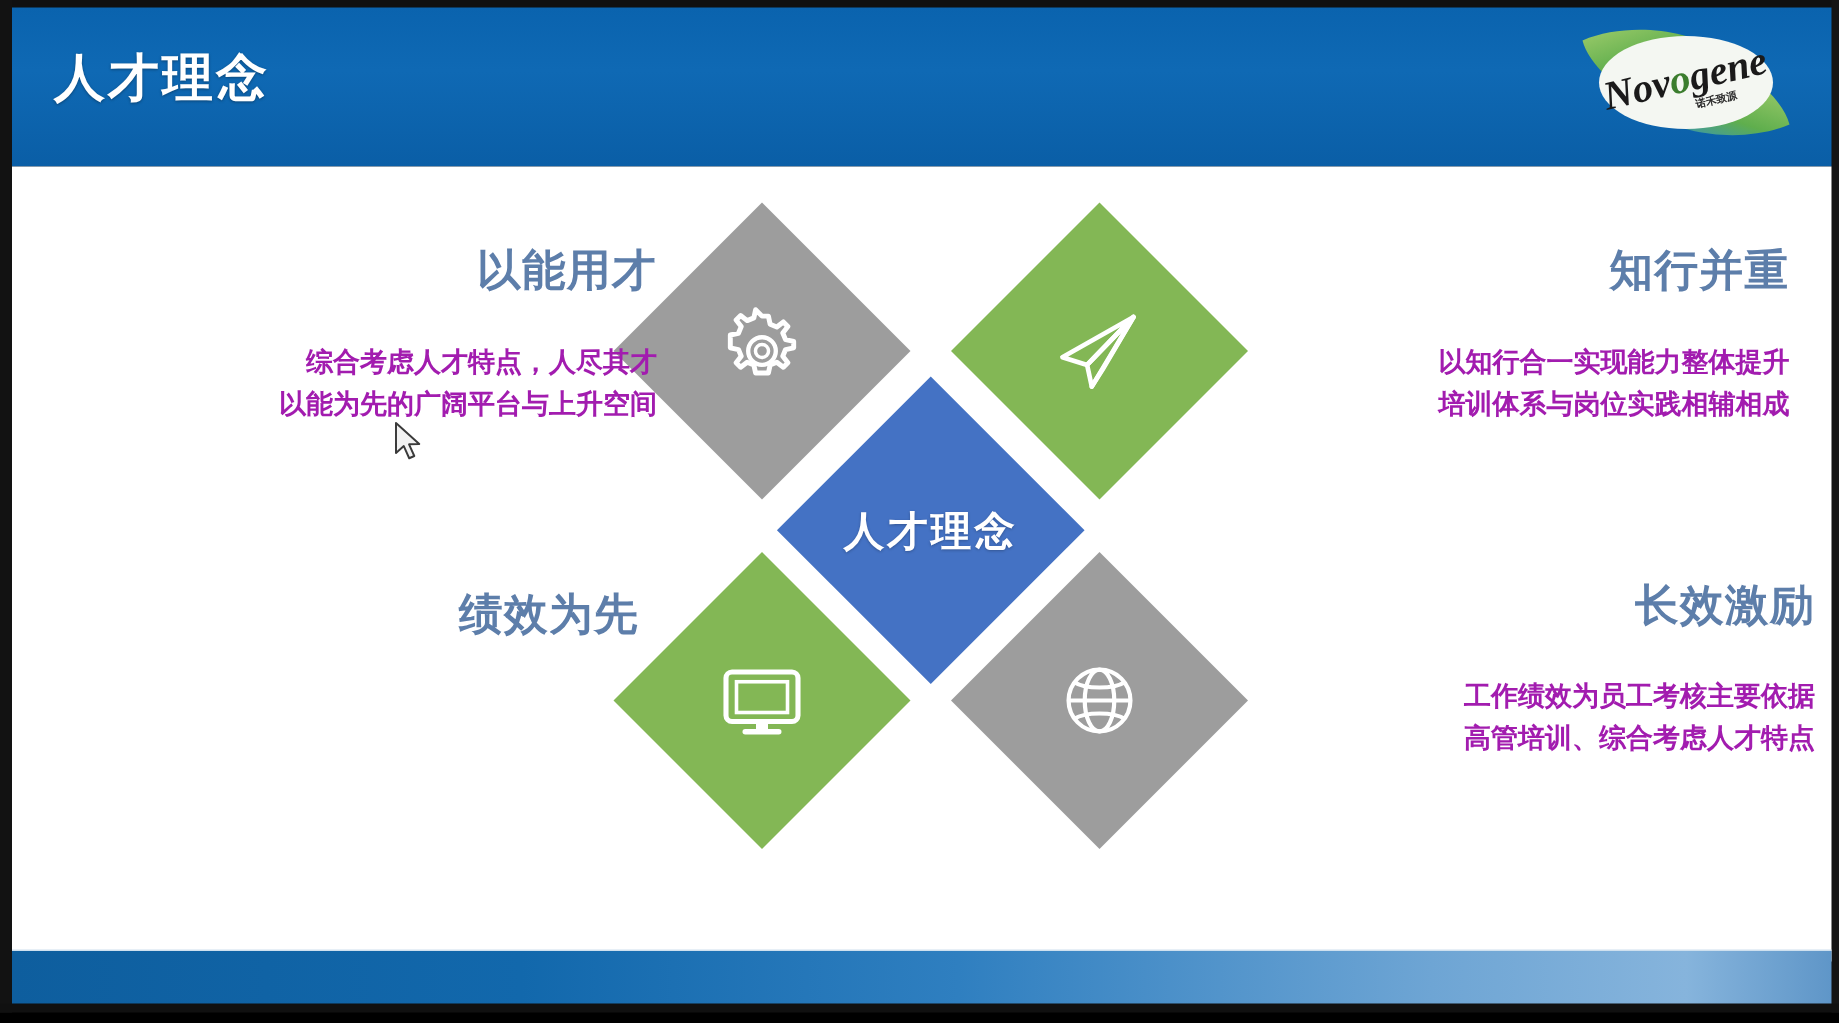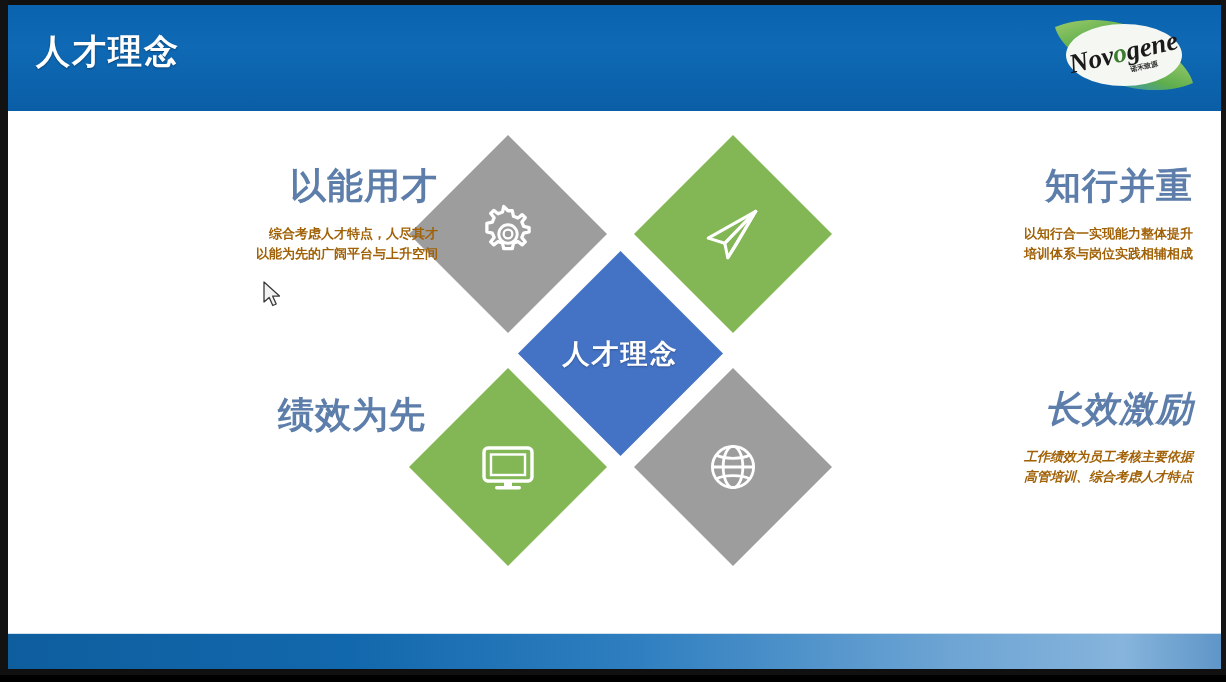--- a/index.html
+++ b/index.html
@@ -122,32 +122,32 @@
     font-size: 27px;
     font-weight: bold;
     letter-spacing: 2px;
     white-space: nowrap;
     text-shadow: 0 1px 2px rgba(0,0,0,0.25);
   }
 
   
   .block { position: absolute; }
   .block-title {
-    font-size: 36px;
+    font-size: 29px;
     font-weight: bold;
     color: #5d7eaa;
     letter-spacing: 1px;
     white-space: nowrap;
     line-height: 1.1;
   }
   .block-body {
-    margin-top: 18px;
-    font-size: 13px;
-    font-weight: bold;
-    color: #a16207;
+    margin-top: 30px;
+    font-size: 18px;
+    font-weight: bold;
+    color: #a21caf;
     line-height: 1.55;
     white-space: nowrap;
   }
   .align-right { text-align: right; }
   .align-left  { text-align: right; }
 
   
   .cursor {
     position: absolute;
     left: 262px;
@@ -265,21 +265,21 @@
       <div class="block-body" style="padding-left:24px;">
         <div>以知行合一实现能力整体提升</div>
         <div>培训体系与岗位实践相辅相成</div>
       </div>
     </div>
 
     <div class="block align-right" style="left:48px; top:284px; width:370px;">
       <div class="block-title">绩效为先</div>
     </div>
 
-    <div class="block align-left" style="left:805px; top:278px; width:380px;font-style:italic;">
+    <div class="block align-left" style="left:822px; top:278px; width:380px;">
       <div class="block-title">长效激励</div>
       <div class="block-body" style="padding-left:8px;">
         <div>工作绩效为员工考核主要依据</div>
         <div>高管培训、综合考虑人才特点</div>
       </div>
     </div>
 
   </div>
 
   <div class="footer-bar"></div>

